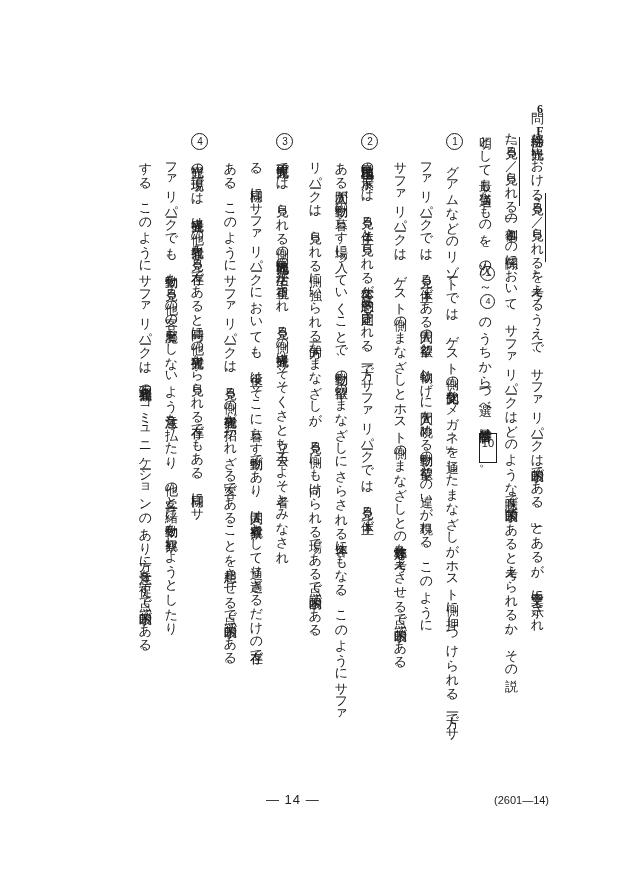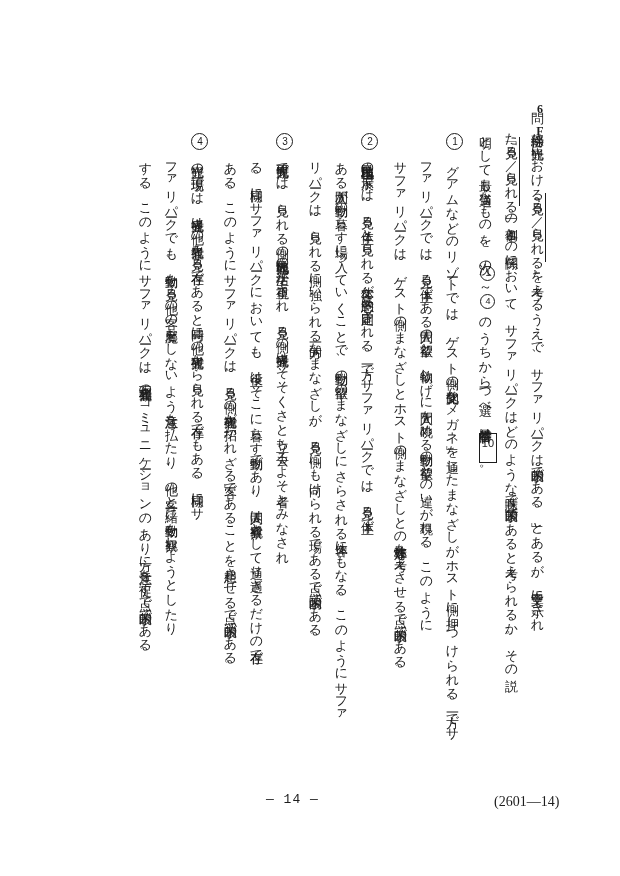--- a/index.html
+++ b/index.html
@@ -67,26 +67,26 @@
   }
   
   .sline{border-right:1px solid #1c1c1c;}
   
   .vgap{display:inline-block;width:0;}
   .g8{height:8px;}
   .g6{height:6px;}
   .footer-page{
     position:absolute;left:266px;top:792px;
     font-size:13px;letter-spacing:1px;
-    font-family:Liberation Mono, monospace;
+    font-family:Liberation Sans, sans-serif;
   }
   .footer-code{
     position:absolute;left:494px;top:794px;
-    font-size:14px;
-    font-family:Liberation Serif, serif;
+    font-size:11px;
+    font-family:Liberation Sans, sans-serif;
   }
 </style>
 </head>
 <body>
 
 <div class="page">
 
   <div class="vtext">
 
     <div class="col qcol1"><span>問</span><span class="h qno">6</span><span class="vgap g8"></span><span>傍線部</span><span class="h fbold">F</span><span>「観光における『</span><span class="sline">見る／見られる</span><span>』を考えるうえで、サファリパークは示唆的である。」とあるが、文章中に示され</span></div>

